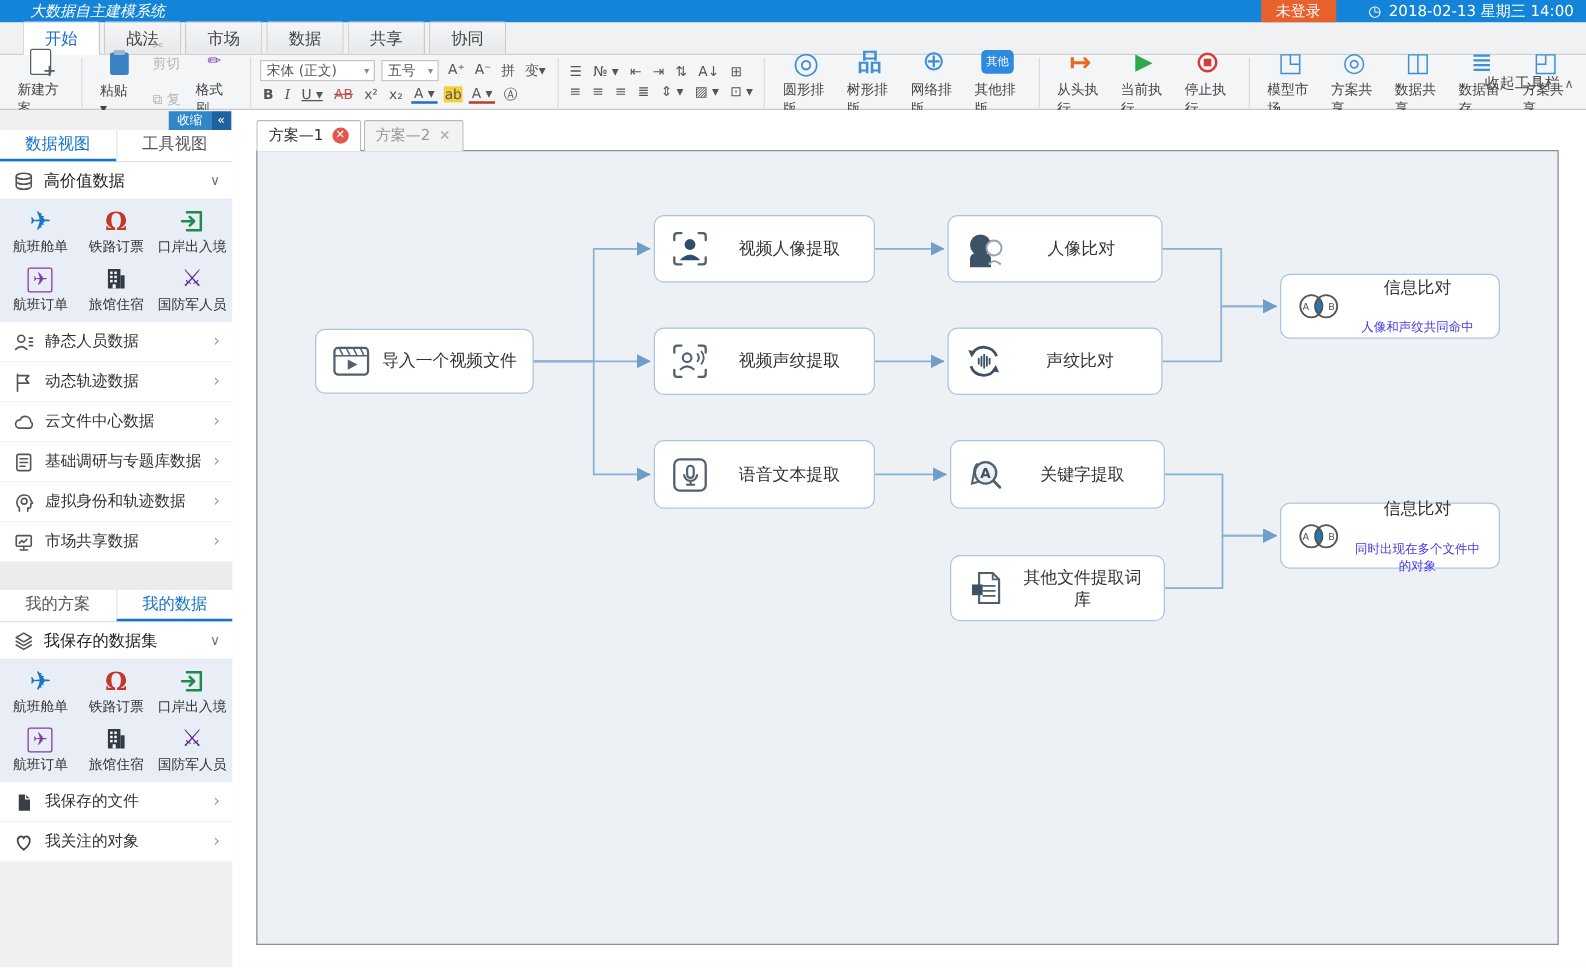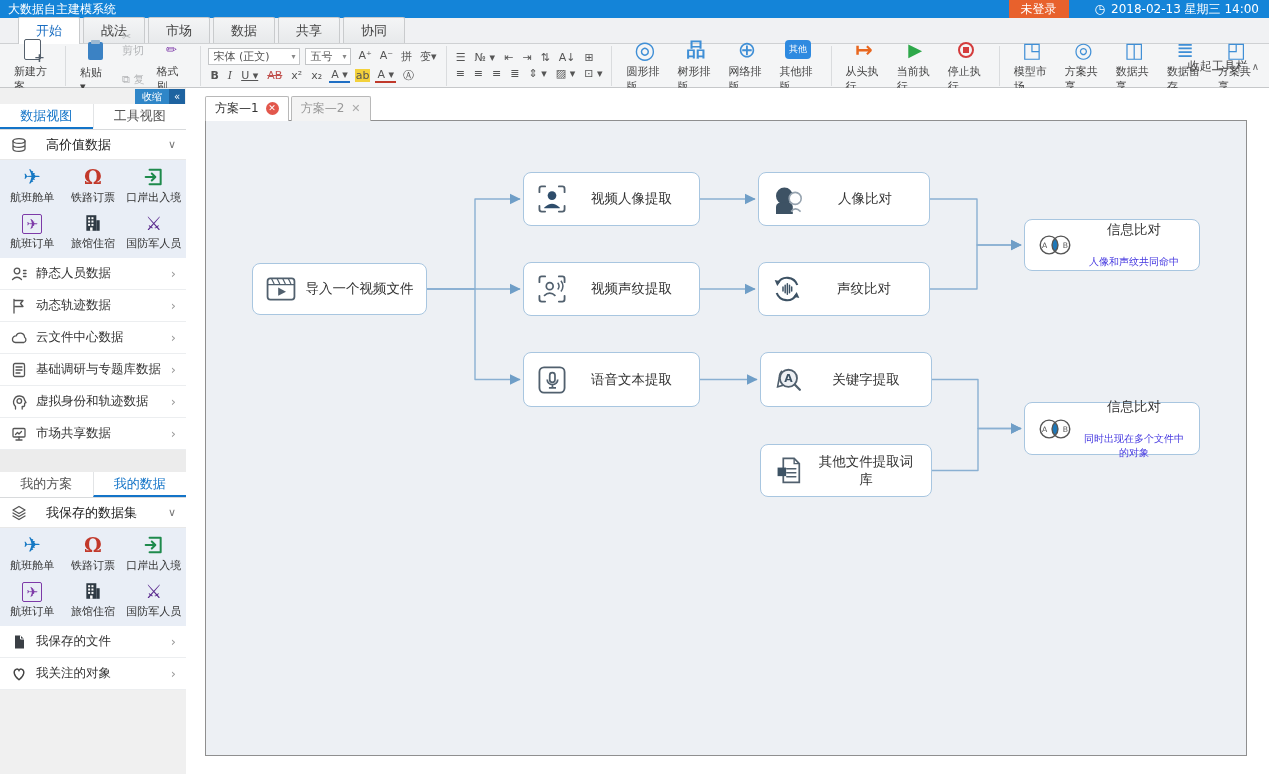--- a/index.html
+++ b/index.html
@@ -3,21 +3,21 @@
 <meta charset="utf-8">
 <style>
   * { margin:0; padding:0; box-sizing:border-box; }
   html,body { width:1269px; height:774px; overflow:hidden; background:#fff;
     font-family:"DejaVu Sans","Liberation Sans",sans-serif; }
   #app { position:relative; width:1269px; height:774px; background:#fff; }
 
   
   #titlebar { position:absolute; top:0; left:0; right:0; height:18px; background:#1484d8;
     display:flex; align-items:center; color:#fff; font-size:12px; }
-  #titlebar .tb-title { padding-left:8px; flex:1; }
+  #titlebar .tb-title { padding-left:24px; flex:1;font-style:italic; }
   #titlebar .tb-badge { background:#e8612c; height:18px; line-height:18px; padding:0 12px; font-size:12px; }
   #titlebar .tb-right { display:flex; align-items:center; gap:6px; padding:0 10px 0 26px; }
   #titlebar .clock { font-size:12px; }
 
   
   #tabstrip { position:absolute; top:18px; left:0; right:0; height:26px; background:#f0f1f3;
     border-bottom:1px solid #cfd1d3; display:flex; align-items:flex-end; padding-left:18px; }
   .rtab { padding:4px 17px 3px; font-size:13px; color:#444; background:linear-gradient(#f4f5f6,#e7e9eb);
     border:1px solid #c9cbcd; border-bottom:none; border-radius:2px 2px 0 0; margin-right:3px; cursor:pointer; }
   .rtab.active { background:#fff; color:#1b6ec2; position:relative; top:1px; padding-bottom:4px; }
@@ -64,21 +64,21 @@
   #sidebar { position:absolute; left:0; top:0; width:186px; bottom:0; background:#f0f0f0; }
   #collapse-btn { position:absolute; top:1px; right:1px; display:flex; height:15px; cursor:pointer; z-index:6; }
   #collapse-btn .lbl { background:#2f86c8; color:#fff; font-size:10px; line-height:15px; padding:0 7px; }
   #collapse-btn .arr { background:#1e63a0; color:#fff; font-size:10px; line-height:15px; padding:0 5px; }
   .spanel { background:#fff; }
   .view-tabs { display:flex; height:26px; border-bottom:1px solid #d8dadc; background:#fff; }
   .view-tab { flex:1; text-align:center; line-height:24px; font-size:13px; color:#555; cursor:pointer;
     border-bottom:2px solid transparent; }
   .view-tab + .view-tab { border-left:1px solid #e2e4e6; }
   .view-tab.active { color:#1374c8; border-bottom:2px solid #1374c8; }
-  .sec-head { display:flex; align-items:center; height:30px; padding:0 10px; gap:19px; font-size:13px;
+  .sec-head { display:flex; align-items:center; height:30px; padding:0 10px; gap:8px; font-size:13px;
     color:#222; border-bottom:1px solid #e8e8e8; background:#fff; cursor:pointer; }
   .sec-head .chev { margin-left:auto; color:#777; font-size:11px; }
   .ds-grid { display:grid; grid-template-columns:repeat(3,1fr); background:#e9eef6; padding:5px 2px 7px; row-gap:6px; }
   .ds-cell { display:flex; flex-direction:column; align-items:center; gap:1px; cursor:pointer; }
   .ds-ic { height:24px; display:flex; align-items:center; justify-content:center; font-size:20px; }
   .ds-ic.bordered { border:1.5px solid currentColor; border-radius:2px; font-size:14px; height:20px; width:20px; margin-top:2px; }
   .ds-lb { font-size:11px; color:#333; }
   .cat-item { display:flex; align-items:center; height:32px; padding:0 10px; gap:9px; font-size:12.5px;
     color:#333; border-bottom:1px solid #eceef0; background:#fff; cursor:pointer; }
   .cat-item .chev { margin-left:auto; color:#999; font-size:13px; }

